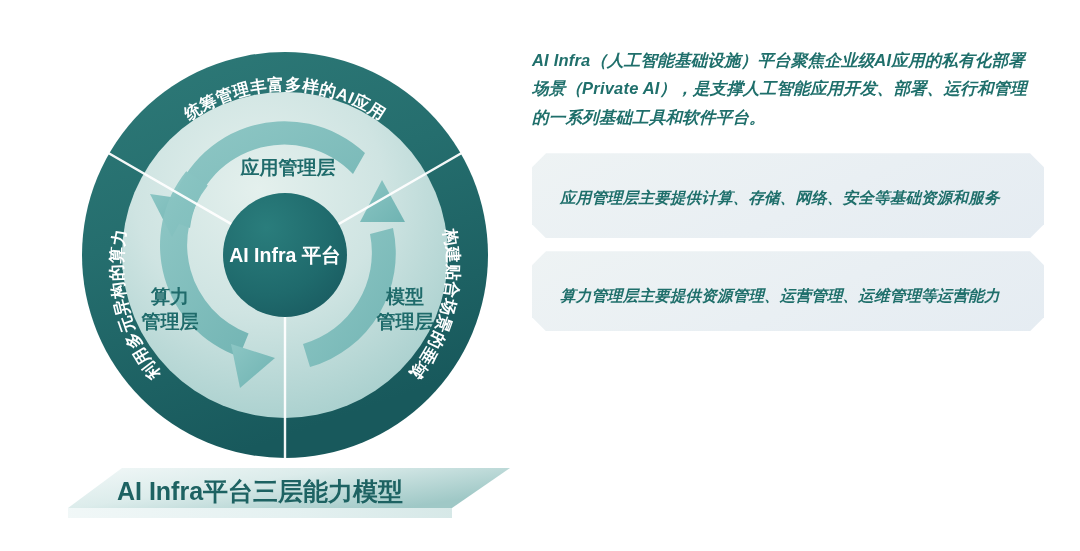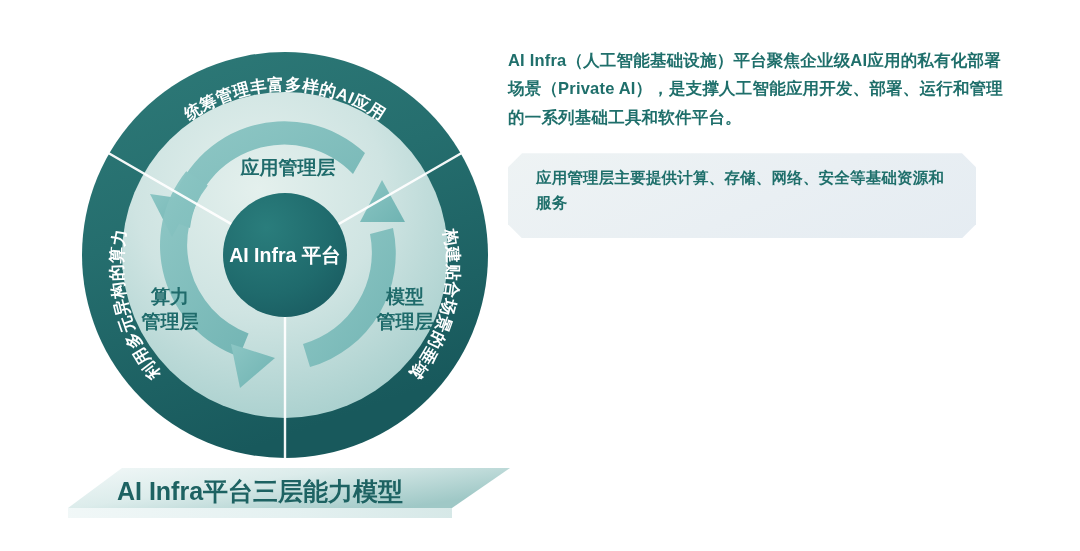--- a/index.html
+++ b/index.html
@@ -28,42 +28,42 @@
   .core-label{
     font-family:"Liberation Sans","DejaVu Sans",sans-serif;
     font-size:19.5px;font-weight:700;fill:#ffffff;
   }
   .plinth-label{
     font-family:"Liberation Sans","DejaVu Sans",sans-serif;
     font-size:25px;font-weight:700;fill:#1d6262;
   }
 
   
-  .rightcol{position:absolute;left:508px;top:46px;width:512px;}
+  .rightcol{position:absolute;left:532px;top:46px;width:512px;font-style:italic;}
   .intro{
     color:#1f6f6b;
     font-size:16.5px;
     font-weight:700;
     line-height:1.72;
     letter-spacing:.2px;
     margin:0 0 22px 0;
     width:500px;
   }
   .cards{display:flex;flex-direction:column;gap:13px;}
   .card{
     position:relative;
     background:linear-gradient(155deg,#eef3f4 0%,#e9eff3 55%,#e5ecf2 100%);
     color:#1f6f6b;
     font-size:15.5px;
     font-weight:700;
     line-height:1.62;
     letter-spacing:.2px;
-    padding:12px 26px 18px 28px;
+    padding:32px 26px 18px 28px;
     box-sizing:border-box;
-    width:468px;
+    width:512px;
     
     clip-path:polygon(14px 0, calc(100% - 14px) 0, 100% 14px, 100% calc(100% - 14px),
                       calc(100% - 14px) 100%, 14px 100%, 0 calc(100% - 14px), 0 14px);
   }
   .card.c1{min-height:85px;}
   .card.c2{min-height:108px;}
   .card.c3{min-height:80px;}
   .card p{margin:0;}
 </style>
 </head>
@@ -181,17 +181,20 @@
 
     <p class="intro">AI Infra（人工智能基础设施）平台聚焦企业级AI应用的私有化部署场景（Private AI），是支撑人工智能应用开发、部署、运行和管理的一系列基础工具和软件平台。</p>
 
     <div class="cards">
 
       <div class="card c1">
         <p>应用管理层主要提供计算、存储、网络、安全等基础资源和服务</p>
       </div>
 
 
+      <div class="card c3">
+        <p>算力管理层主要提供资源管理、运营管理、运维管理等运营能力</p>
+      </div>
 
     </div>
   </div>
 
 </div>
 
 </body></html>

